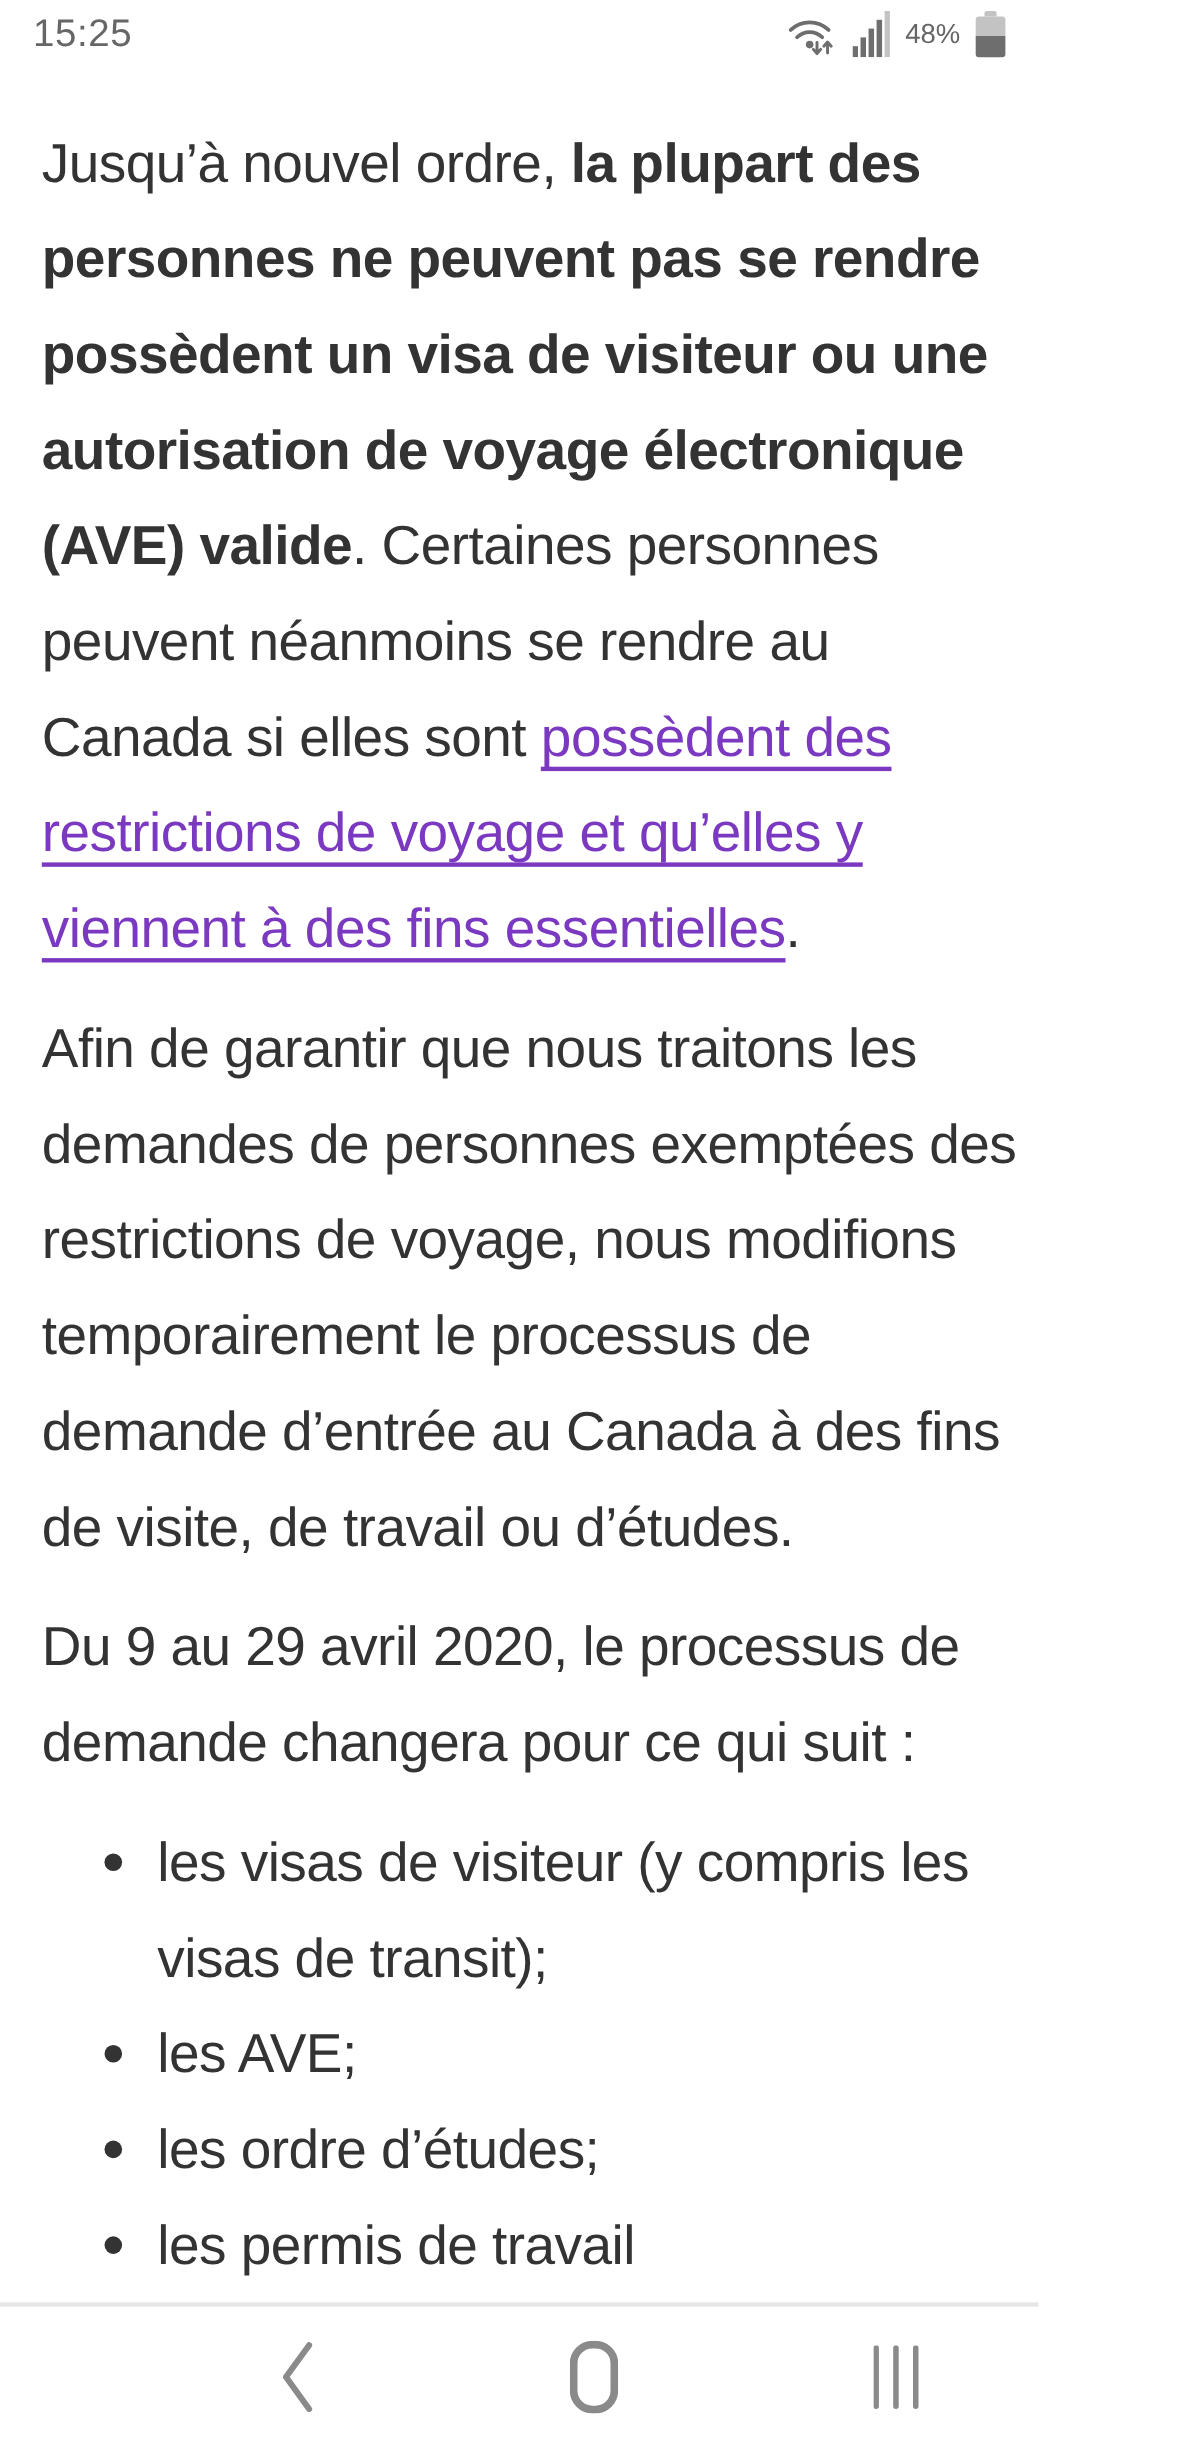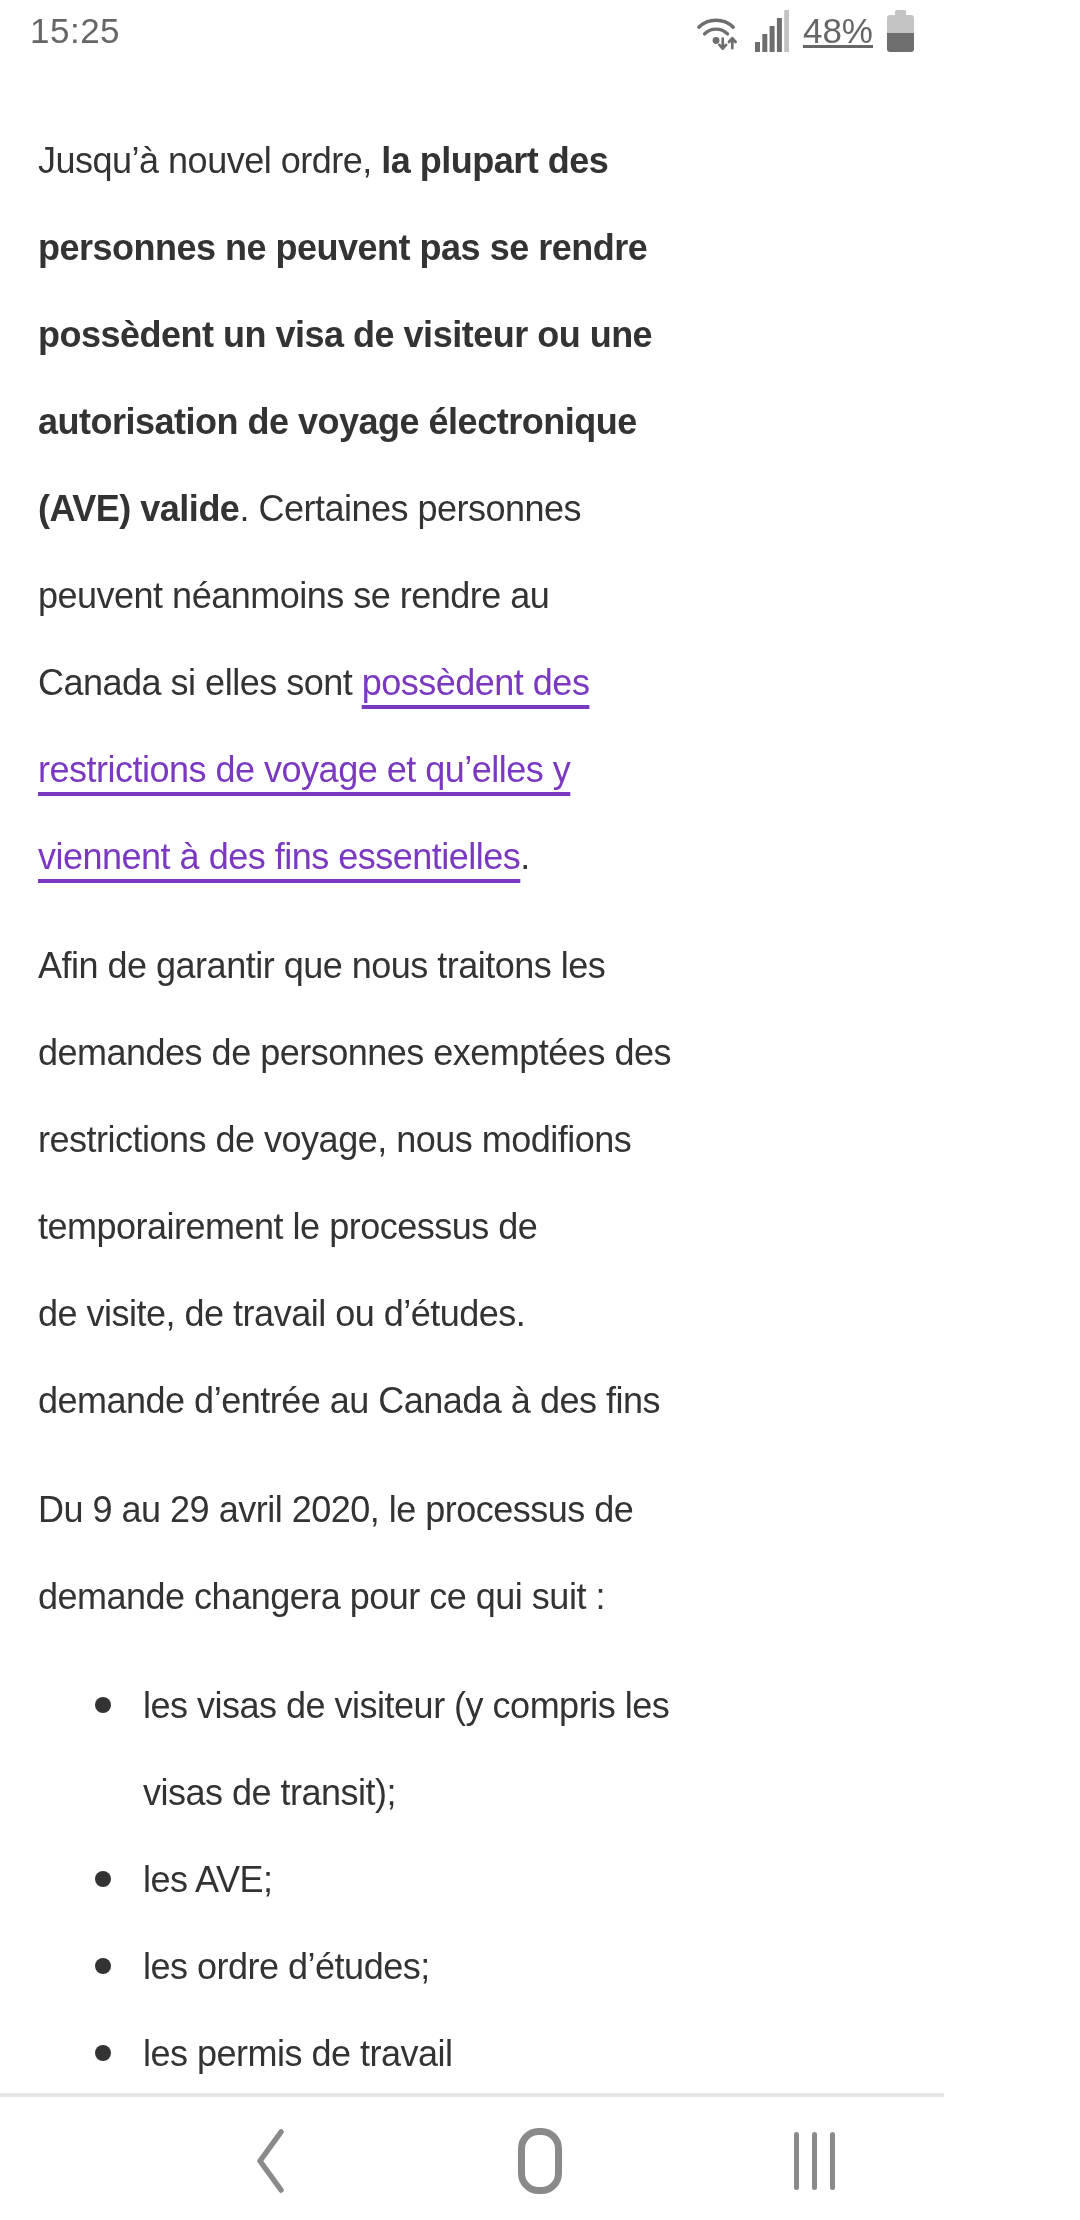--- a/index.html
+++ b/index.html
@@ -9,34 +9,34 @@
   }
 
   
   .status-bar{
     position:absolute;top:0;left:0;right:0;height:62px;
     display:flex;align-items:center;padding:0 30px;box-sizing:border-box;
   }
   .status-time{font-size:35px;color:var(--status-col);letter-spacing:0.5px;}
   .status-right{margin-left:auto;display:flex;align-items:center;gap:14px;}
   .status-right svg{display:block;}
-  .status-percent{font-size:35px;color:var(--status-col);text-decoration:underline;}
+  .status-percent{font-size:25px;color:var(--status-col);}
   .battery{position:relative;width:27px;height:42px;}
   .battery-cap{position:absolute;top:0;left:8px;width:11px;height:5px;background:#c3c3c3;border-radius:2px 2px 0 0;}
   .battery-body{
     position:absolute;top:5px;left:0;width:27px;height:37px;border-radius:3px;overflow:hidden;
     background:linear-gradient(to top,#6e6e6e 0 52%,#c3c3c3 52% 100%);
   }
 
   
   .content{
-    position:absolute;top:12px;left:0;right:0;
+    position:absolute;top:0;left:0;right:0;
     padding:105px 38px 0 38px;
     color:var(--text-col);
-    font-size:36px;letter-spacing:-0.5px;
+    font-size:50px;letter-spacing:-0.5px;
   }
   .para{margin:0 0 22px 0;}
   .list{margin:15px 0 0 0;}
   .line{height:87px;line-height:87px;white-space:nowrap;}
   .seg{font-weight:400;}
   .seg.bold{font-weight:700;}
   .seg.link{
     color:var(--link-col);
     text-decoration:underline;
     text-decoration-thickness:4px;
@@ -104,22 +104,22 @@
         <div class="line"><span class="seg">peuvent néanmoins se rendre au</span></div>
         <div class="line"><span class="seg">Canada si elles sont </span><span class="seg link">possèdent des</span></div>
         <div class="line"><span class="seg link">restrictions de voyage et qu’elles y</span></div>
         <div class="line"><span class="seg link">viennent à des fins essentielles</span><span class="seg">.</span></div>
       </div>
       <div class="para">
         <div class="line"><span class="seg">Afin de garantir que nous traitons les</span></div>
         <div class="line"><span class="seg">demandes de personnes exemptées des</span></div>
         <div class="line"><span class="seg">restrictions de voyage, nous modifions</span></div>
         <div class="line"><span class="seg">temporairement le processus de</span></div>
+        <div class="line"><span class="seg">demande d’entrée au Canada à des fins</span></div>
         <div class="line"><span class="seg">de visite, de travail ou d’études.</span></div>
-        <div class="line"><span class="seg">demande d’entrée au Canada à des fins</span></div>
       </div>
       <div class="para">
         <div class="line"><span class="seg">Du 9 au 29 avril 2020, le processus de</span></div>
         <div class="line"><span class="seg">demande changera pour ce qui suit :</span></div>
       </div>
       <div class="list">
         <div class="list-item">
           <span class="bullet"></span>
           <div class="line"><span class="seg">les visas de visiteur (y compris les</span></div>
           <div class="line"><span class="seg">visas de transit);</span></div>

